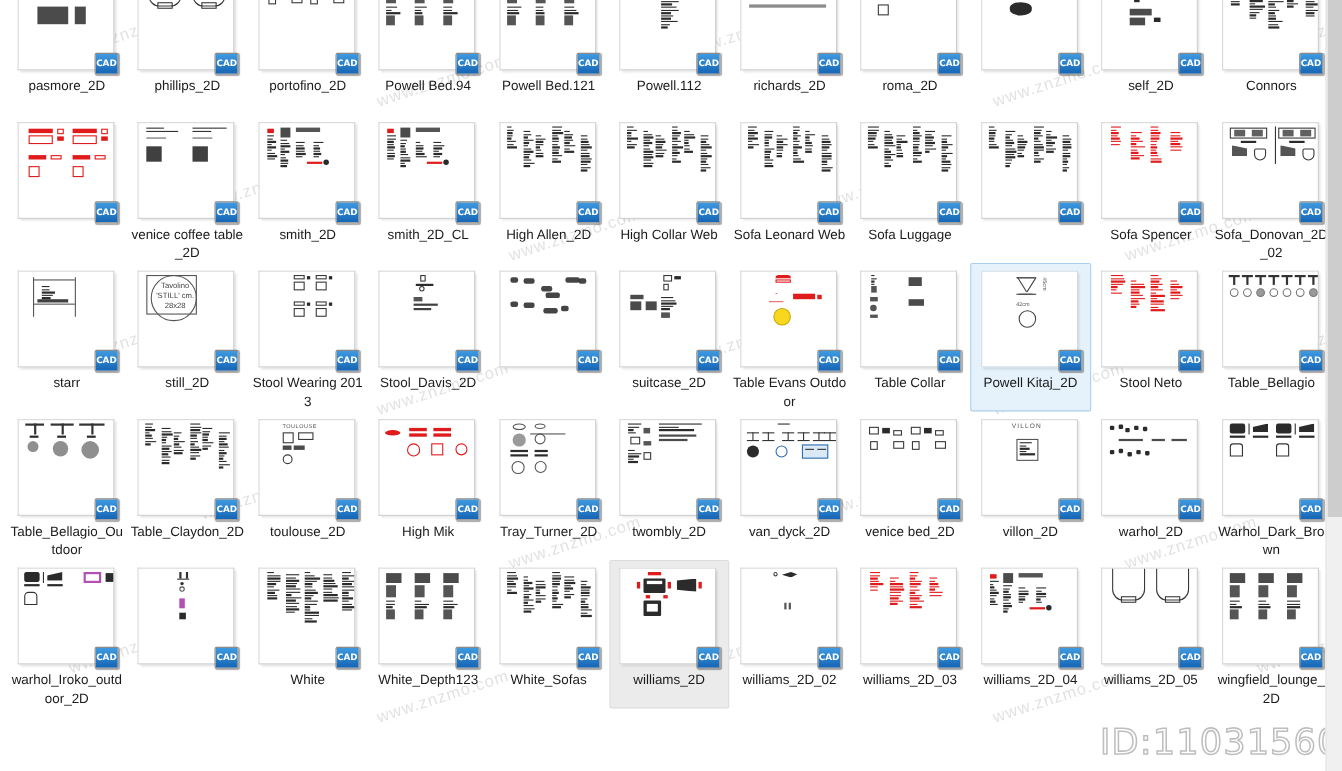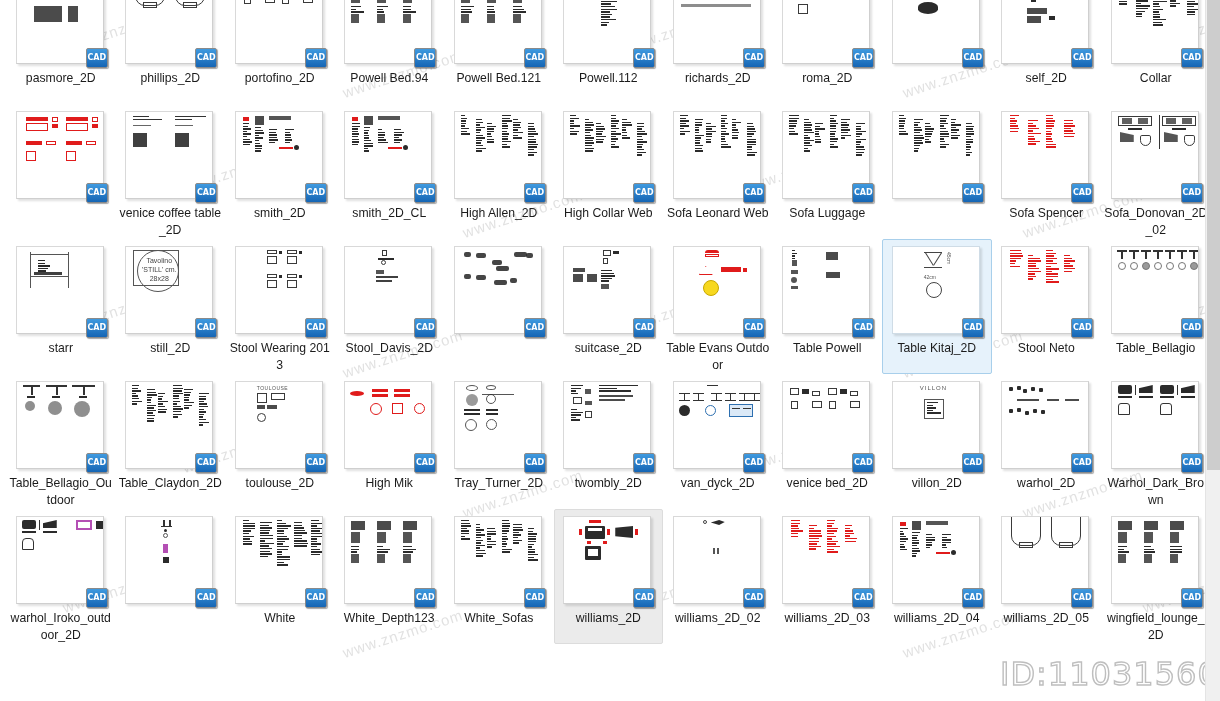--- a/index.html
+++ b/index.html
@@ -385,21 +385,21 @@
               <div class="dw " style="left: 72px; top: 20.8px; width: 8px; height: 1.4px; background: rgb(43, 43, 43);"></div>
               <div class="dw " style="left: 72px; top: 23.4px; width: 11px; height: 1.4px; background: rgb(43, 43, 43);"></div>
               <div class="dw " style="left: 72px; top: 26px; width: 7px; height: 1.4px; background: rgb(43, 43, 43);"></div>
               <div class="dw " style="left: 72px; top: 28.6px; width: 14px; height: 1.4px; background: rgb(43, 43, 43);"></div>
               <div class="dw " style="left: 72px; top: 31.2px; width: 8px; height: 1.4px; background: rgb(43, 43, 43);"></div>
               <div class="dw " style="left: 72px; top: 33.8px; width: 8px; height: 1.4px; background: rgb(43, 43, 43);"></div>
             </div>
           </div>
           <div class="cad-badge">CAD</div>
         </div>
-        <div class="label">Collar</div>
+        <div class="label">Connors</div>
       </div>
       <div class="cell">
         <div class="thumb-wrap">
           <div class="thumb">
             <div style="position: absolute; left: 3px; top: 3px; width: 84px; height: 50px;">
               <div class="dw red" style="left: 6px; top: 2px; width: 22px; height: 4px;"></div>
               <div class="dw outr" style="left: 6px; top: 8px; width: 22px; height: 8px;"></div>
               <div class="dw outr" style="left: 32px; top: 2px; width: 6px; height: 5px;"></div>
               <div class="dw red" style="left: 32px; top: 9px; width: 6px; height: 4px;"></div>
               <div class="dw red" style="left: 6px; top: 26px; width: 16px; height: 4px;"></div>
@@ -1100,39 +1100,39 @@
               <div class="dw blk" style="left: 6px; top: 10px; width: 5px; height: 6px; opacity: 0.8;"></div>
               <div class="dw blk" style="left: 5px; top: 20px; width: 7px; height: 4px; opacity: 0.8;"></div>
               <div class="dw blk circ" style="left: 5px; top: 27px; width: 6px; height: 6px; opacity: 0.8;"></div>
               <div class="dw blk" style="left: 5px; top: 36px; width: 7px; height: 3px; opacity: 0.8;"></div>
               <div class="dw blk" style="left: 40px; top: 2px; width: 12px; height: 8px; opacity: 0.85;"></div>
               <div class="dw blk" style="left: 40px; top: 22px; width: 14px; height: 6px; opacity: 0.85;"></div>
             </div>
           </div>
           <div class="cad-badge">CAD</div>
         </div>
-        <div class="label">Table Powell</div>
+        <div class="label">Table Collar</div>
       </div>
       <div class="cell selected">
         <div class="thumb-wrap">
           <div class="thumb">
             <div style="position: absolute; left: 3px; top: 3px; width: 84px; height: 50px;">
               <div class="dw out" style="left: 28px; top: 2px; width: 18px; height: 16px; clip-path: polygon(0px 0px, 100% 0px, 10% 100%, 90% 100%); border-color: rgb(68, 68, 68);"></div>
               <div class="dw " style="left: 28px; top: 2px; width: 18px; height: 1.2px; background: rgb(68, 68, 68);"></div>
               <div class="dw " style="left: 28px; top: 17px; width: 18px; height: 1.2px; background: rgb(68, 68, 68);"></div>
               <div class="dw " style="left: 29px; top: 3px; width: 1.2px; height: 15px; background: rgb(68, 68, 68); transform: rotate(-32deg); transform-origin: left top;"></div>
               <div class="dw " style="left: 45px; top: 3px; width: 1.2px; height: 15px; background: rgb(68, 68, 68); transform: rotate(32deg); transform-origin: right top;"></div>
               <div class="dw" style="left: 50px; top: 2px; font-size: 5px; color: rgb(85, 85, 85); writing-mode: vertical-rl; font-family: &quot;Liberation Sans&quot;, sans-serif;">45cm</div>
               <div class="dw" style="left: 28px; top: 24px; font-size: 5px; color: rgb(85, 85, 85); font-family: &quot;Liberation Sans&quot;, sans-serif;">42cm</div>
               <div class="dw out circ" style="left: 30px; top: 32px; width: 16px; height: 16px; border-color: rgb(68, 68, 68);"></div>
             </div>
           </div>
           <div class="cad-badge">CAD</div>
         </div>
-        <div class="label">Table Kitaj_2D</div>
+        <div class="label">Powell Kitaj_2D</div>
       </div>
       <div class="cell">
         <div class="thumb-wrap">
           <div class="thumb">
             <div style="position: absolute; left: 3px; top: 3px; width: 84px; height: 50px;">
               <div class="dw " style="left: 5px; top: 0px; width: 11px; height: 1.4px; background: rgb(224, 27, 27);"></div>
               <div class="dw " style="left: 5px; top: 2.6px; width: 12px; height: 1.4px; background: rgb(224, 27, 27);"></div>
               <div class="dw " style="left: 5px; top: 5.2px; width: 13px; height: 1.4px; background: rgb(224, 27, 27);"></div>
               <div class="dw " style="left: 5px; top: 7.8px; width: 11px; height: 1.4px; background: rgb(224, 27, 27);"></div>
               <div class="dw " style="left: 5px; top: 10.4px; width: 6px; height: 1.4px; background: rgb(224, 27, 27);"></div>

